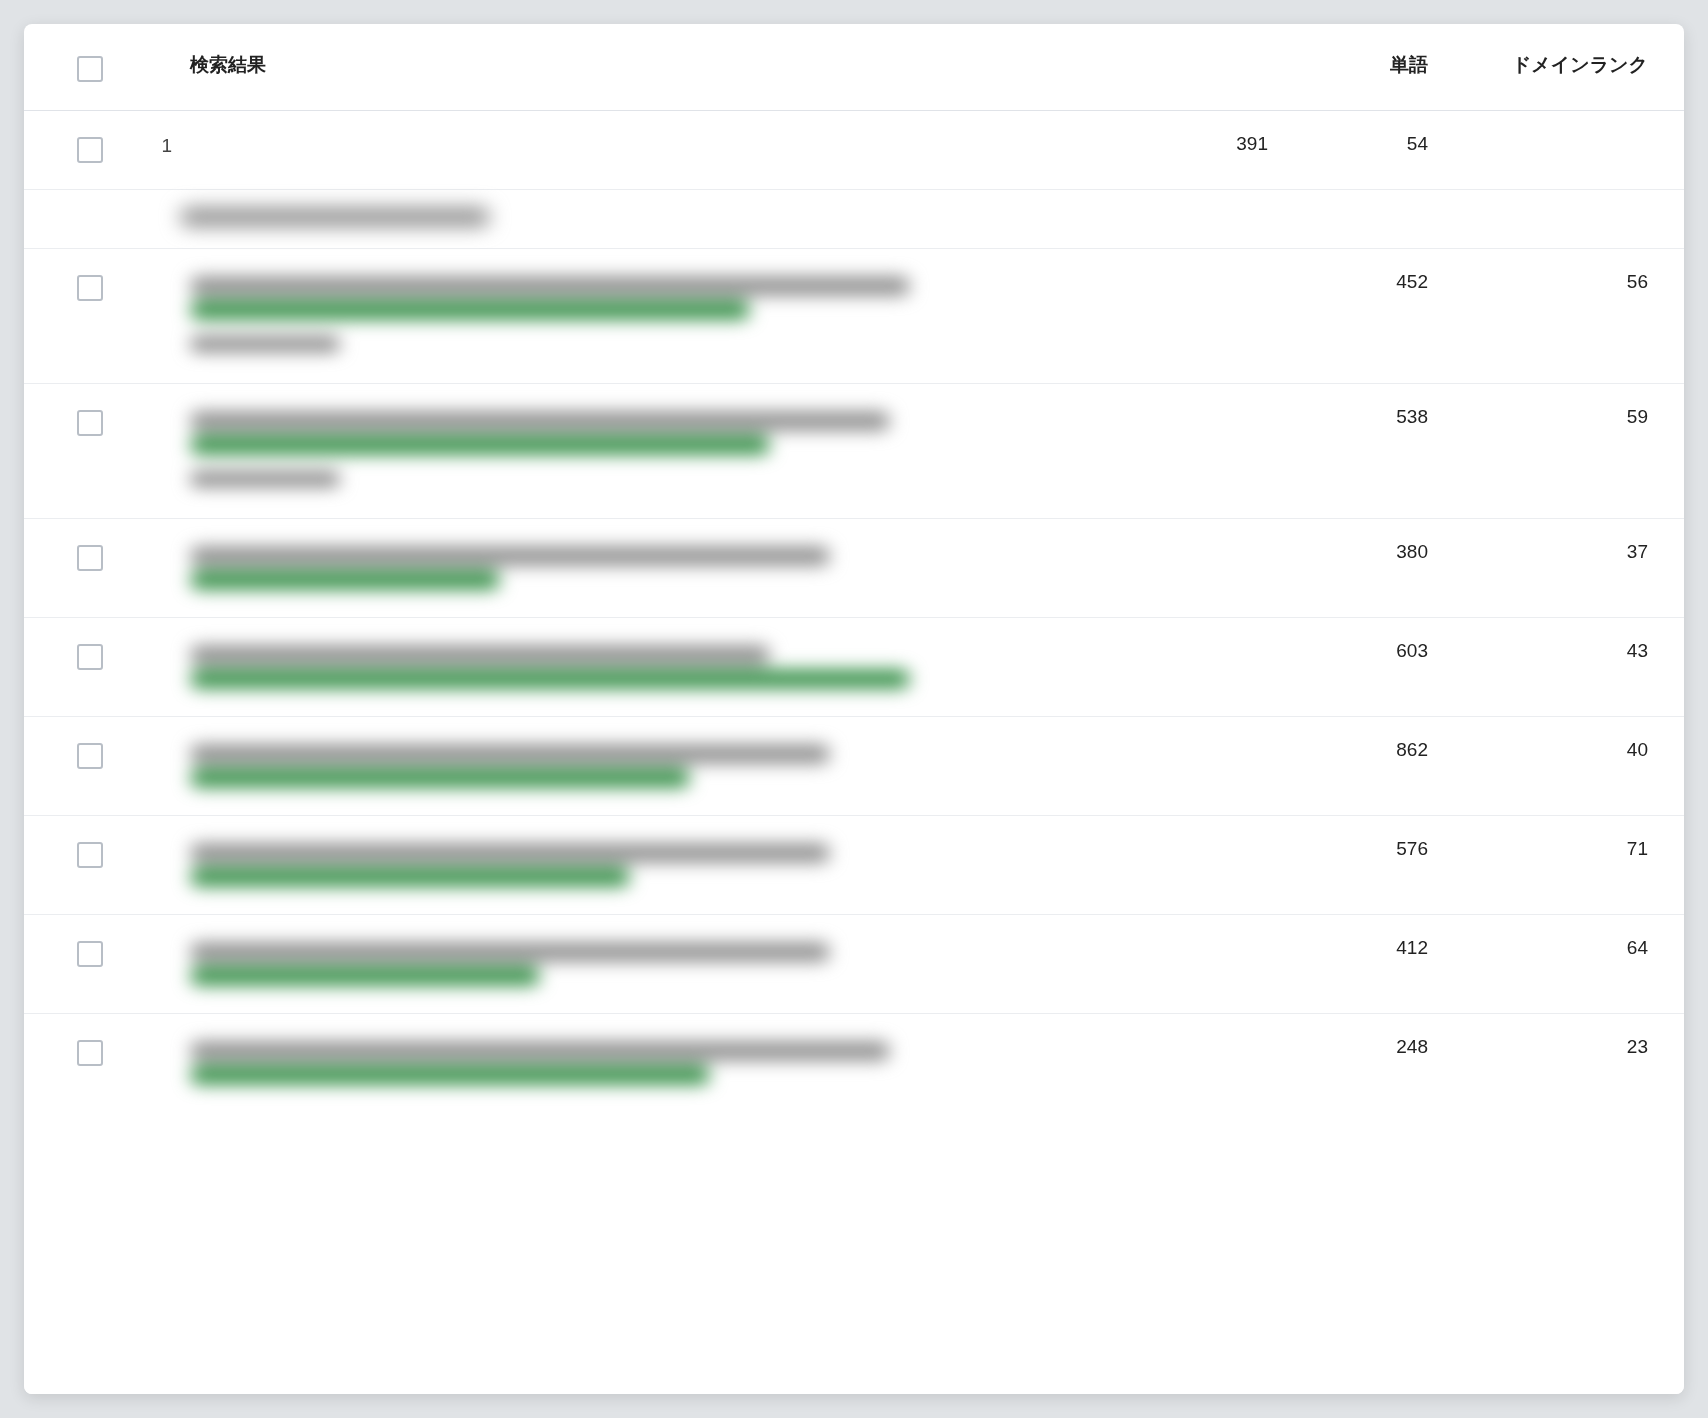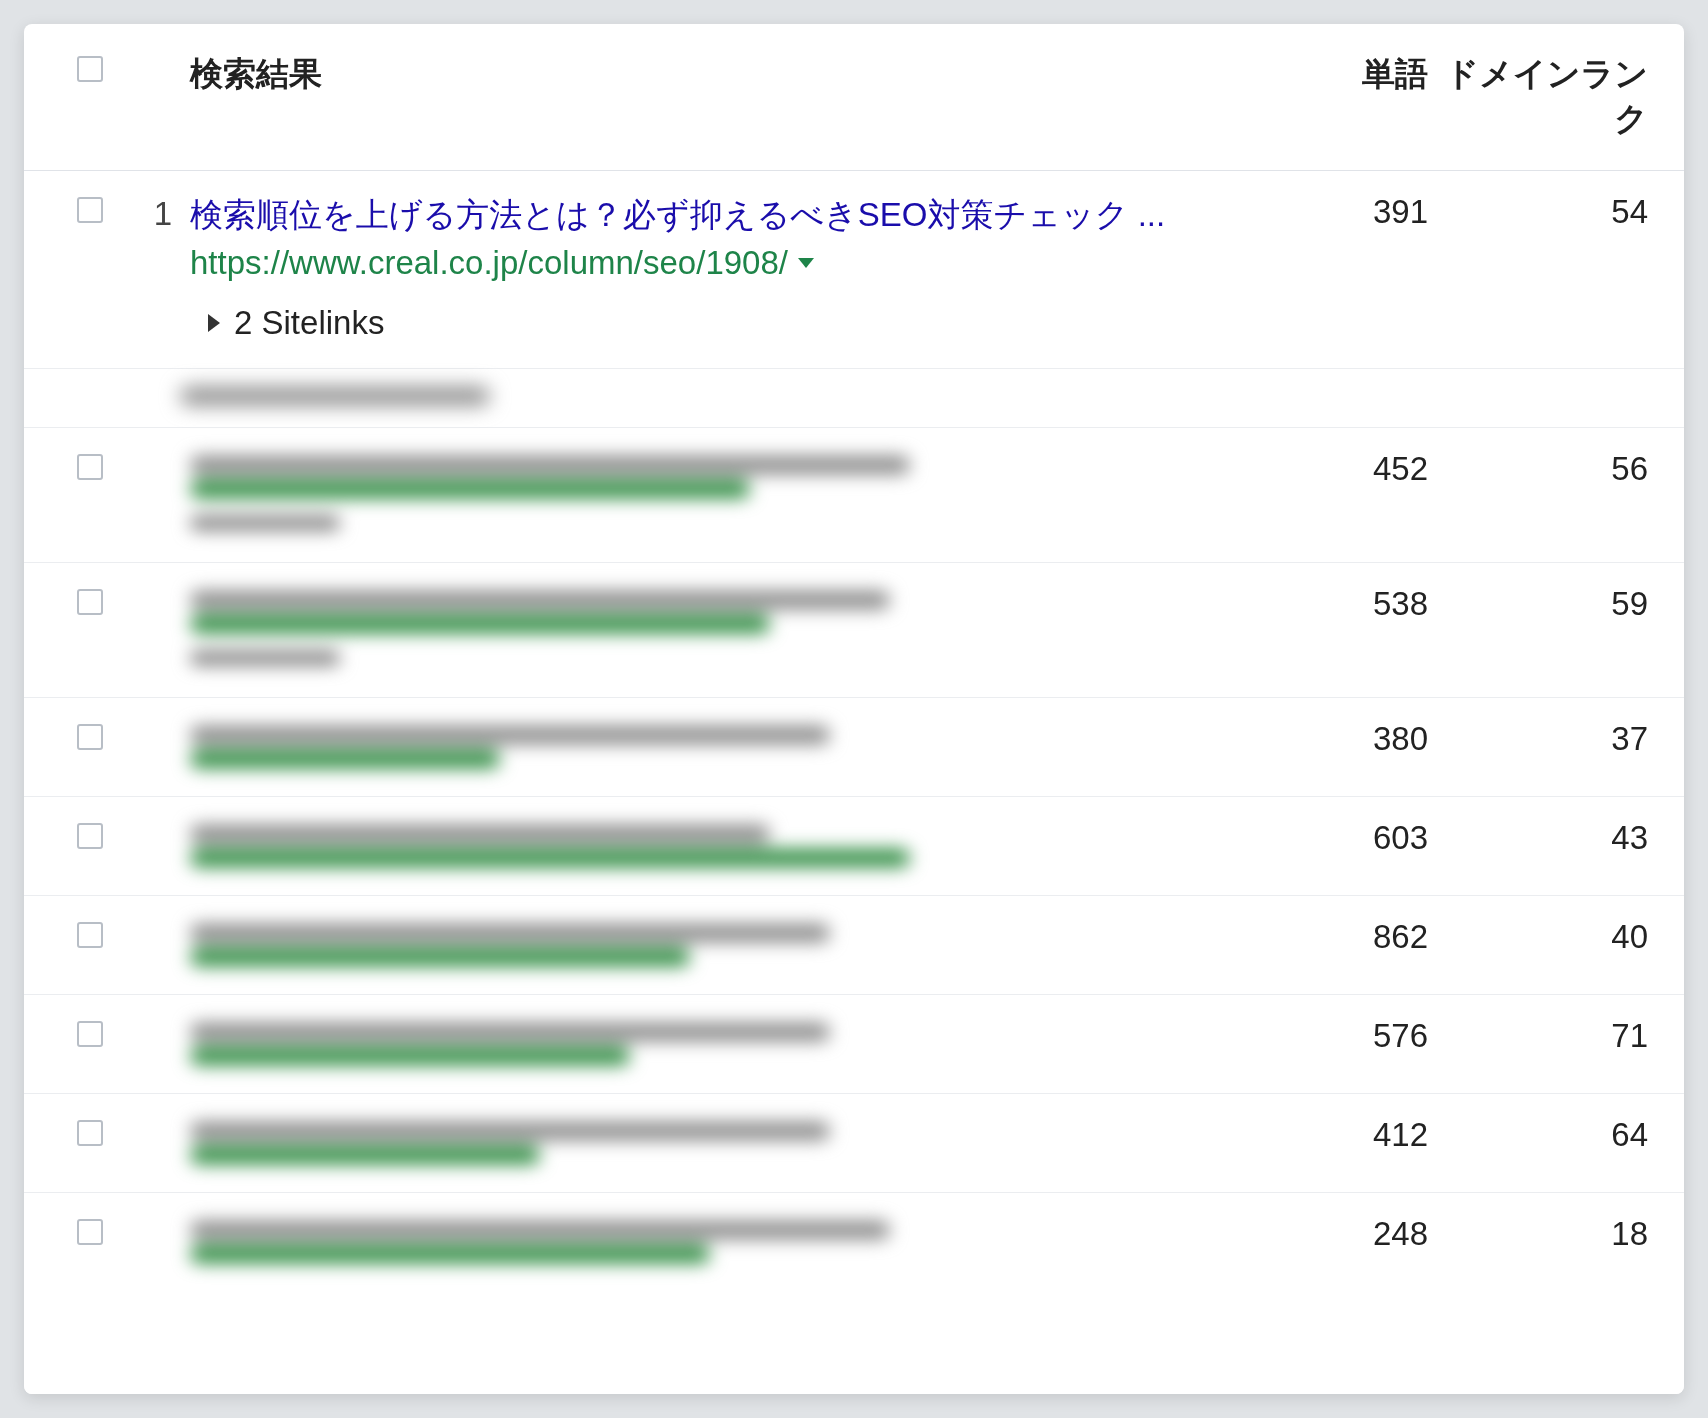--- a/index.html
+++ b/index.html
@@ -30,21 +30,21 @@
     height:1370px;
     border-radius:8px;
     box-shadow:0 4px 16px rgba(0,0,0,0.12);
     overflow:hidden;
     position:relative;
   }
 
   
   .tbl{
     width:100%;
-    font-size:33px;
+    font-size:19px;
   }
   .thead,.tr{
     display:grid;
     grid-template-columns:80px 60px 1fr 160px 220px;
     align-items:start;
     padding:20px 26px 20px 26px;
   }
   .thead{
     border-bottom:1px solid var(--border);
     font-weight:700;
@@ -167,31 +167,20 @@
       <div>検索結果</div>
       <div class="col-words">単語</div>
       <div class="col-rank">ドメインランク</div>
     </div>
 
     <div class="tr with-subs">
       <div class="col-check">
         <div class="cb"></div>
       </div>
       <div class="col-pos">1</div>
-      <div class="col-result">
-        <a href="#" class="title-link">検索順位を上げる方法とは？必ず抑えるべきSEO対策チェック ...</a>
-        <div class="url-line">
-          <span>https://www.creal.co.jp/column/seo/1908/</span>
-          <span class="url-caret"></span>
-        </div>
-        <div class="sitelinks">
-          <span class="sl-caret"></span>
-          <span>2 Sitelinks</span>
-        </div>
-      </div>
       <div class="col-words">391</div>
       <div class="col-rank">54</div>
     </div>
 
     <div class="between-segment">
       <div class="seg">
           <div class="seg-bar"></div>
         </div>
     </div>
 
@@ -291,18 +280,18 @@
     <div class="tr blur-row" style="border-bottom:none;">
       <div class="col-check">
           <div class="cb"></div>
         </div>
       <div class="col-pos"></div>
       <div class="col-result">
         <div class="blur-bar bb-title" style="width: 700px;"></div>
         <div class="blur-bar bb-url" style="width: 520px;"></div>
       </div>
       <div class="col-words">248</div>
-      <div class="col-rank">18</div>
+      <div class="col-rank">23</div>
     </div>
 
   </div>
   <div class="fade-bottom"></div>
 </div>
 
 </body></html>

